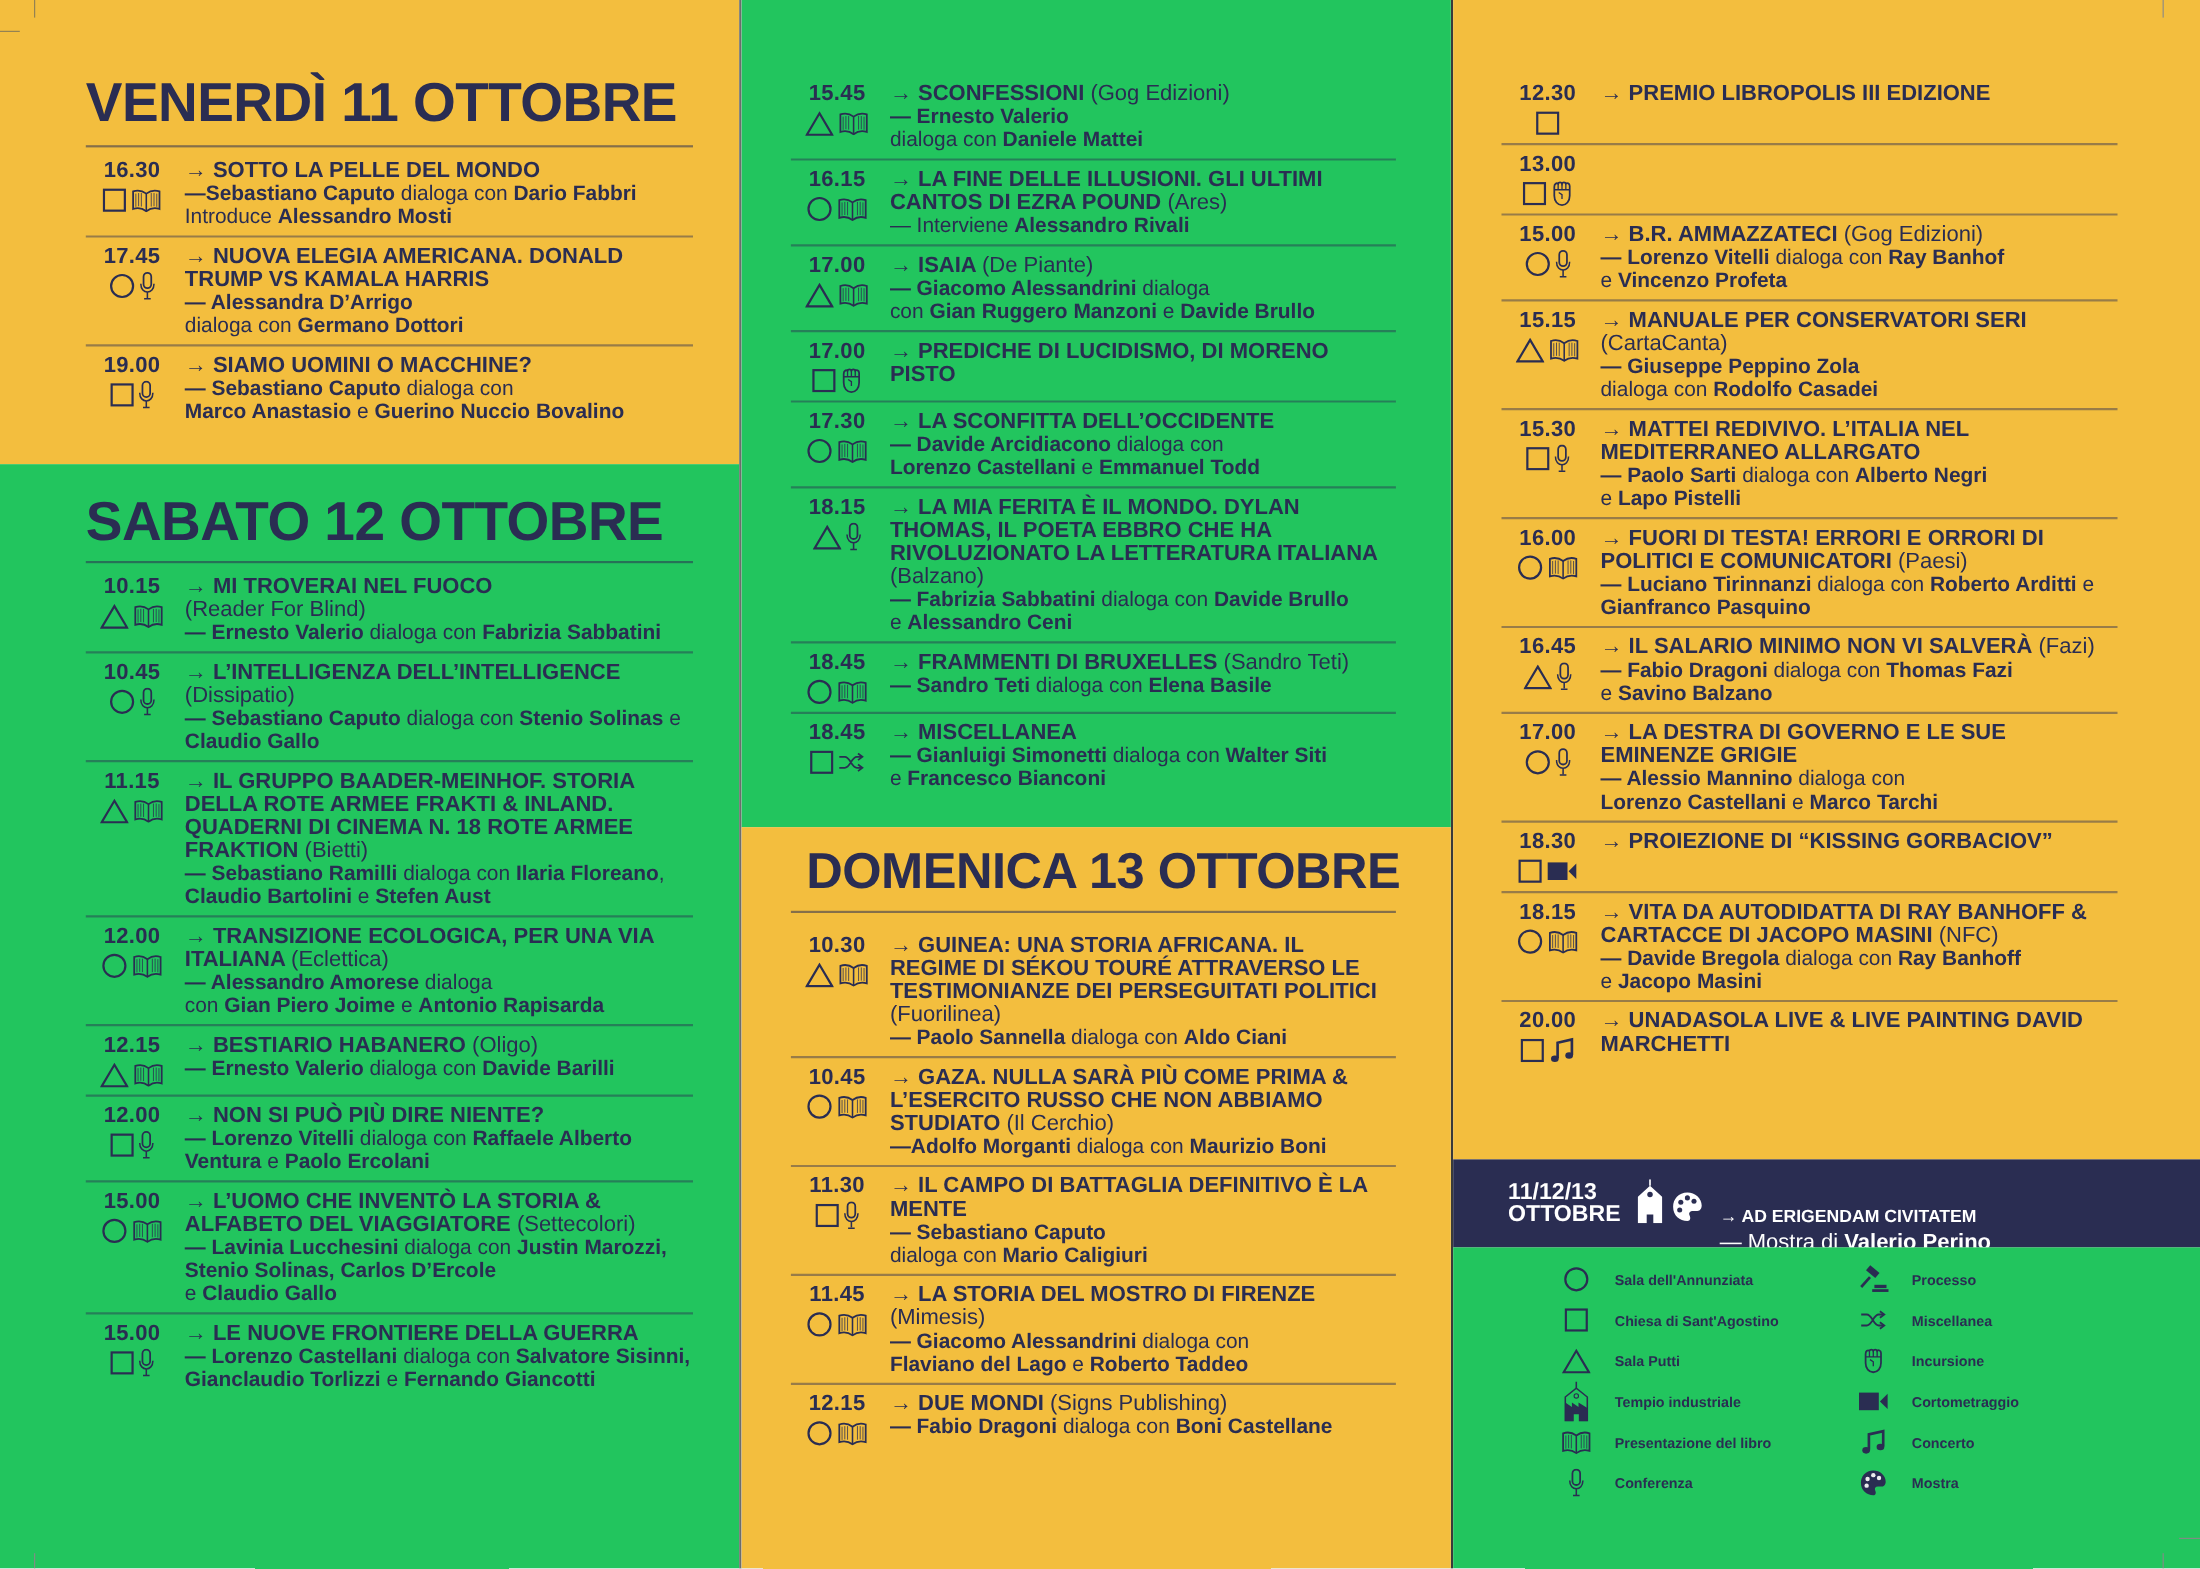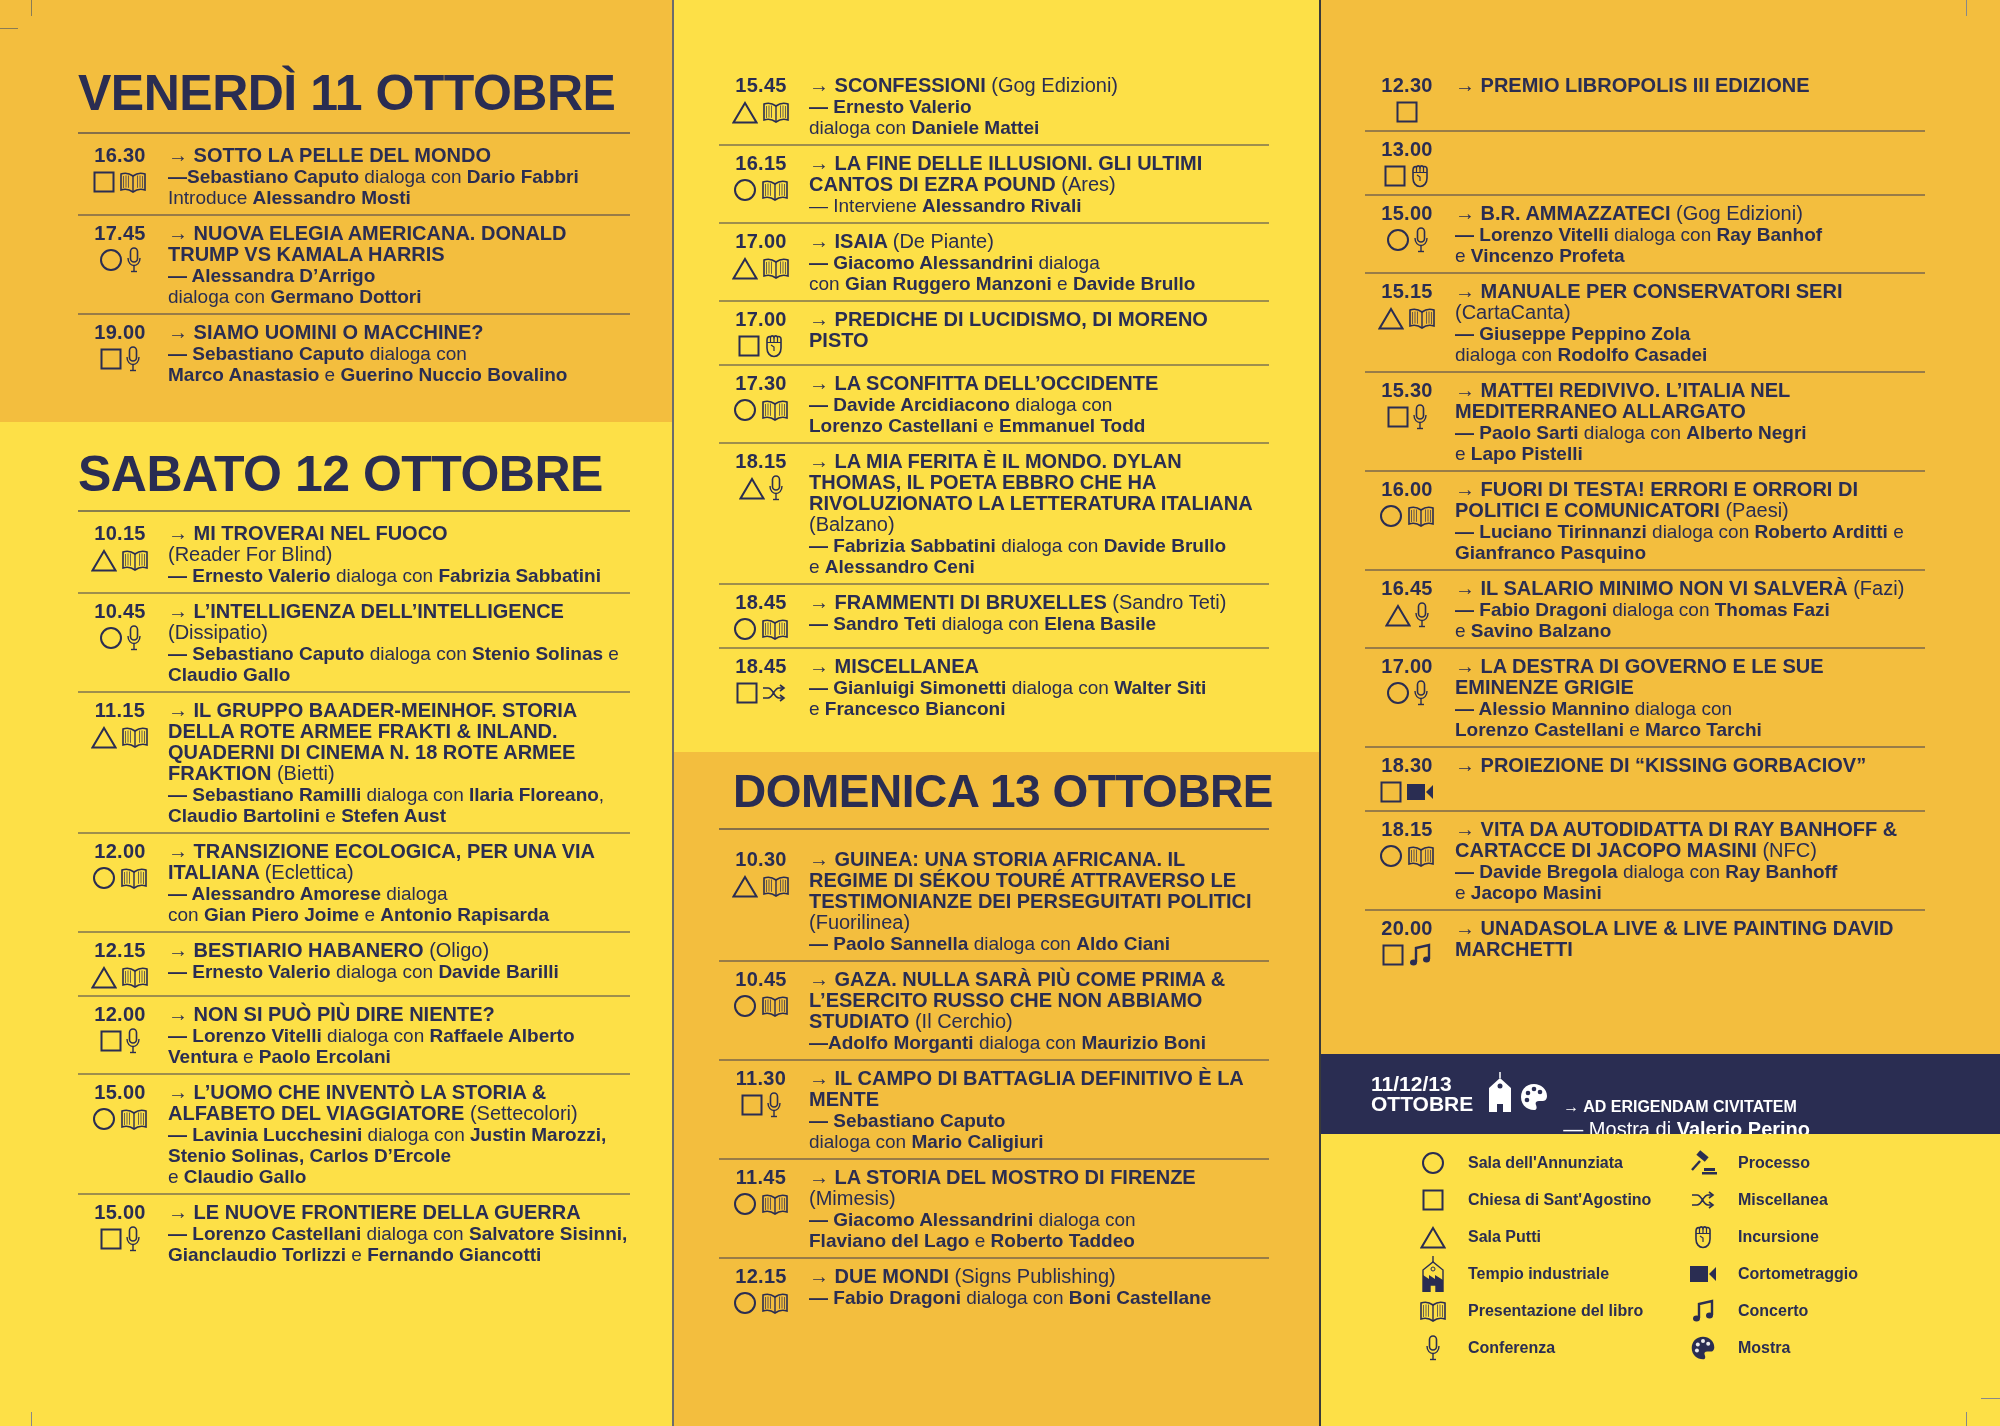--- a/index.html
+++ b/index.html
@@ -9,21 +9,21 @@
     font-family: "Liberation Sans", "DejaVu Sans", sans-serif;
     color: #2a2d52;
     background: #ececec;
   }
   .col { position: absolute; top: 0; height: 1426px; overflow: hidden; }
   .col-1 { left: 0; width: 674px; border-right: 2px solid #6c6c6c; }
   .col-2 { left: 674px; width: 647px; border-right: 2px solid #3a3a3a; }
   .col-3 { left: 1321px; width: 679px; }
   .block { position: absolute; left: 0; right: 0; }
   .yellow { background: #f3be3e; }
-  .grey { background: #fde047; padding-left: 40px; }
+  .grey { background: #22c55e; padding-left: 40px; }
   .navy { background: #2a2d52; color: #ffffff; }
 
   .day-title {
     position: absolute;
     font-weight: 700;
     font-size: 50px;
     letter-spacing: -0.5px;
     line-height: 1;
     white-space: nowrap;
     color: #2a2d52;
@@ -51,21 +51,21 @@
 
   .banner { position: absolute; left: 0; right: 0; display: flex; align-items: center; }
   .banner-date { font-weight: 700; font-size: 21px; line-height: 20px; margin-left: 50px; }
   .banner-icons { display: flex; gap: 6px; margin: 0 14px; align-items: flex-end; }
   .banner-text .t { font-weight: 700; font-size: 16px; line-height: 22px; margin-top: 48px; }
   .banner-text .s { font-size: 20px; line-height: 22px; }
 
   .legend { position: absolute; left: 95px; top: 1150px; display: grid; grid-template-columns: 270px 200px; row-gap: 11px; }
   .leg-item { display: flex; align-items: center; height: 26px; }
   .leg-icon { width: 34px; display: flex; justify-content: center; align-items: center; margin-right: 18px; }
-  .leg-label { font-size: 16px; font-weight: 700; white-space: nowrap; }
+  .leg-label { font-size: 13px; font-weight: 700; white-space: nowrap; }
 
   .crop { position: absolute; background: #8a7c55; }
 </style>
 </head>
 <body>
 
 <div class="col col-1">
   <div class="block yellow" style="top:0;height:422px;">
     <div class="day-title" style="left:78px;top:68px;">VENERDÌ 11 OTTOBRE</div>
     <div class="rule" style="left:78px;width:552px;top:132px;"></div>

